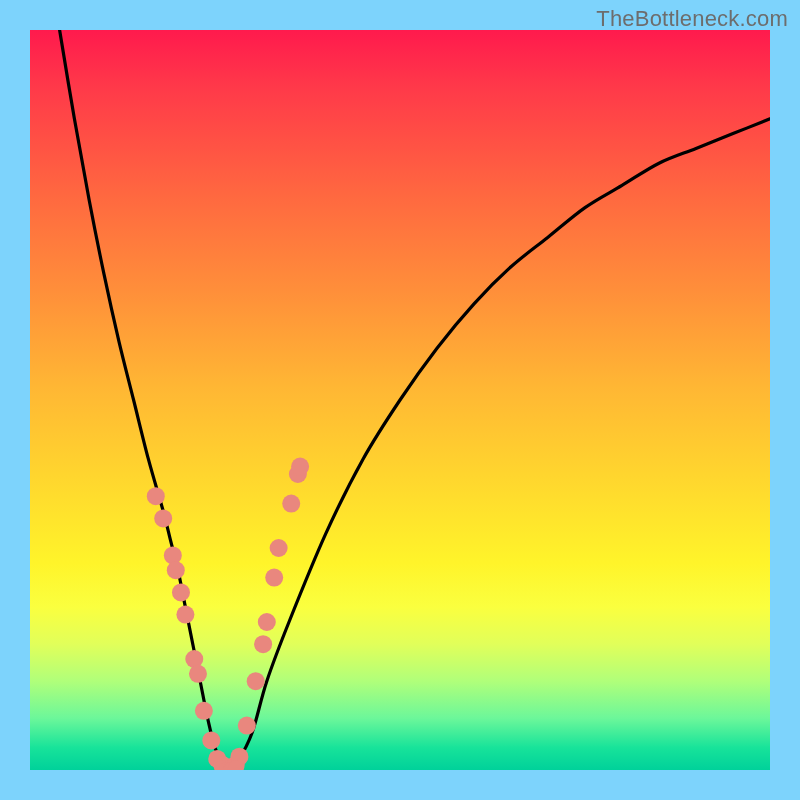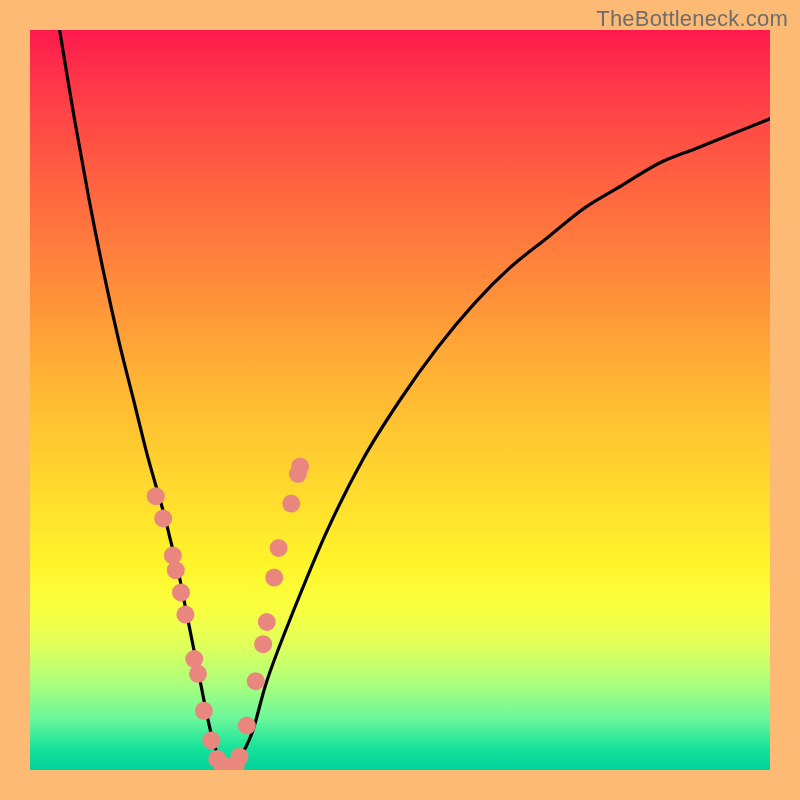--- a/index.html
+++ b/index.html
@@ -9,21 +9,21 @@
     height: 800px;
     background: #000;
     overflow: hidden;
   }
   .frame {
     position: absolute;
     left: 0;
     top: 0;
     width: 800px;
     height: 800px;
-    background: #fdba74;
+    background: #7dd3fc;
   }
   .gradient-panel {
     position: absolute;
     left: 30px;
     top: 30px;
     width: 740px;
     height: 740px;
     background: linear-gradient(
       to bottom,
       #ff1a4d 0%,

